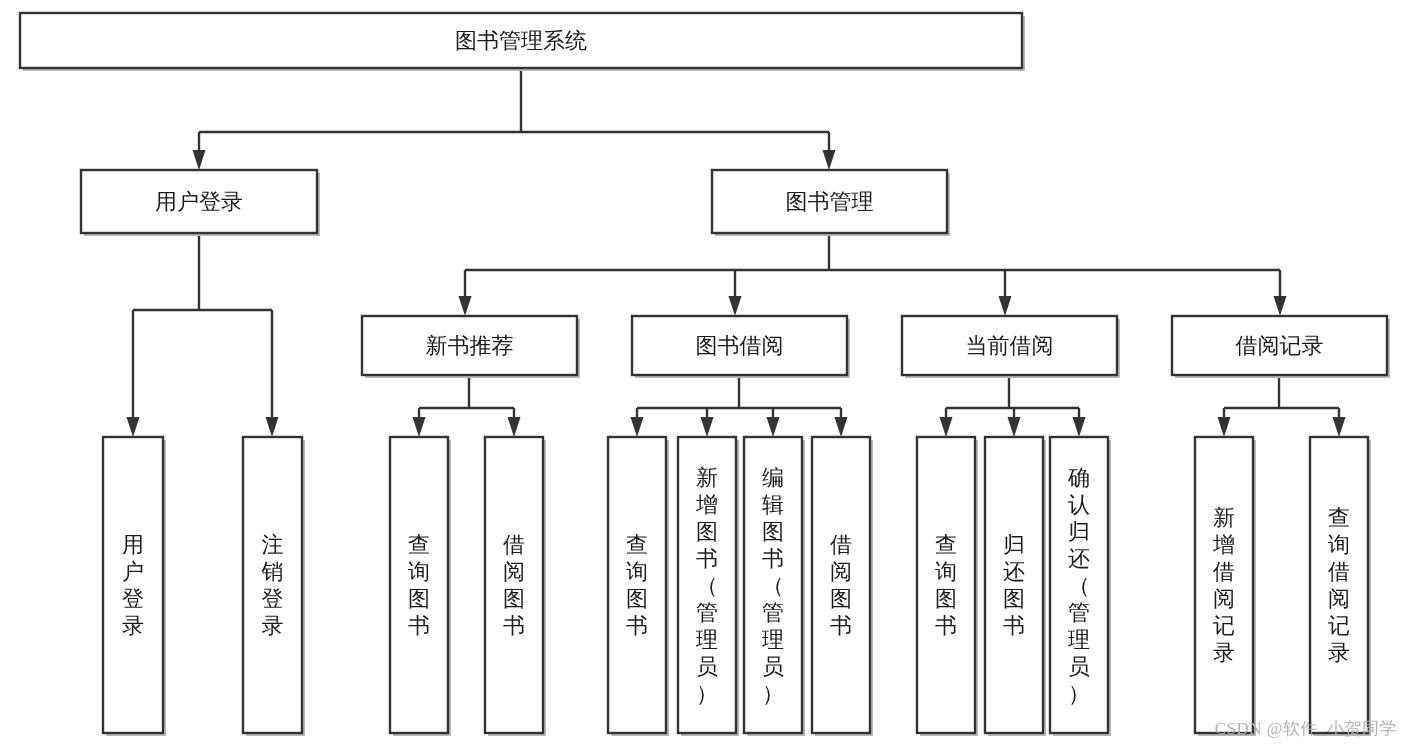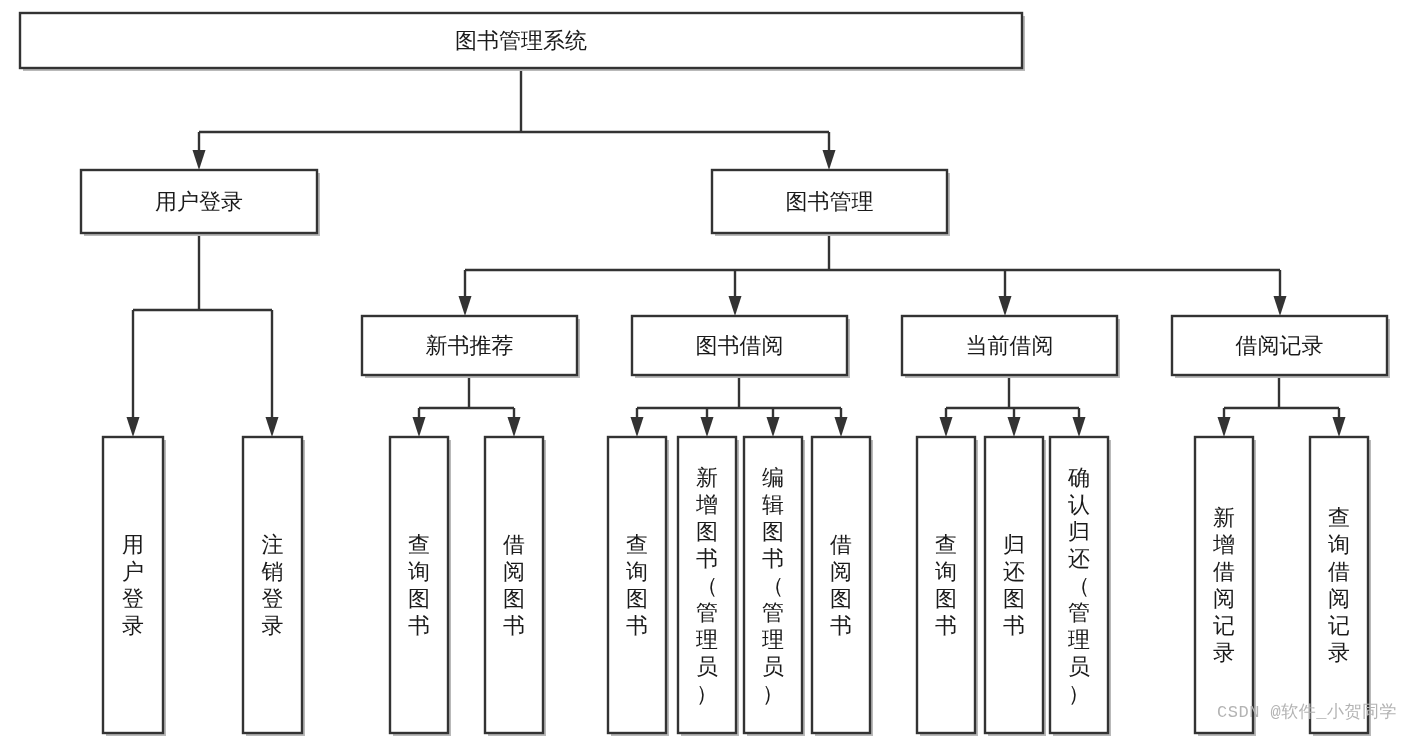--- a/index.html
+++ b/index.html
@@ -56,22 +56,22 @@
   }
   .node-label-v {
     fill: #1a1a1a;
     font-family: "DejaVu Sans", "Liberation Sans", sans-serif;
     font-size: 22px;
     text-anchor: middle;
   }
   .watermark {
     position: absolute;
     right: 8px;
-    bottom: 19px;
-    font-family: Liberation Mono, monospace;
+    bottom: 2px;
+    font-family: Liberation Serif, serif;
     font-size: 17px;
     color: #b3b3b3;
     letter-spacing: 0.5px;
     white-space: nowrap;
     user-select: none;
   }
 </style>
 </head>
 <body>
 

